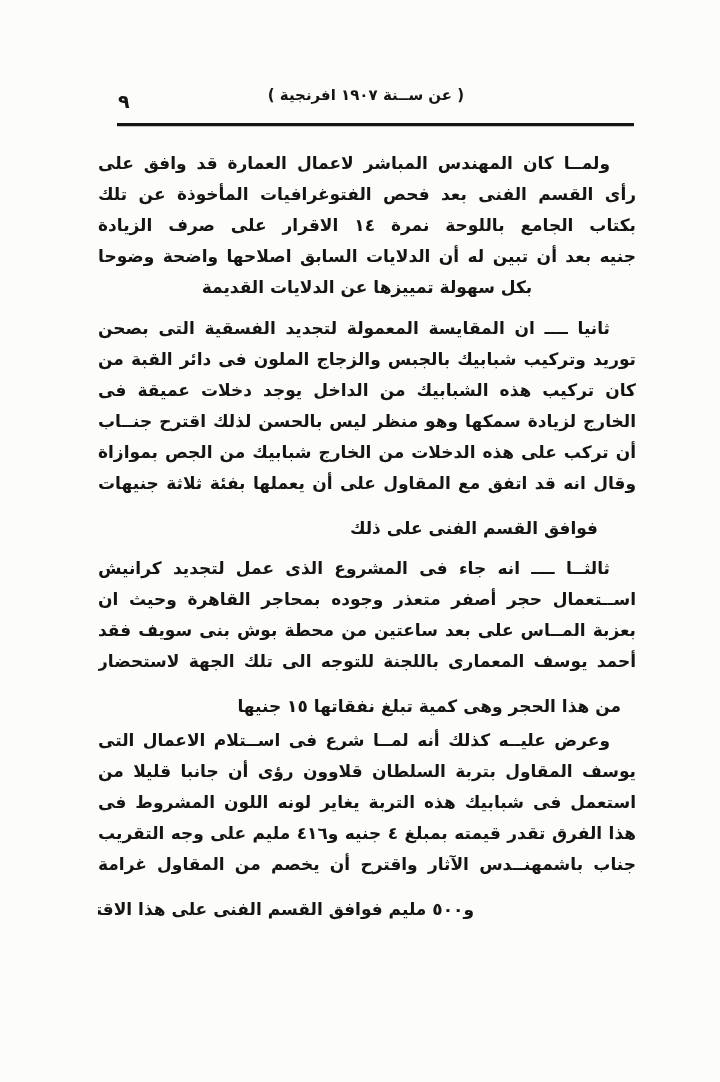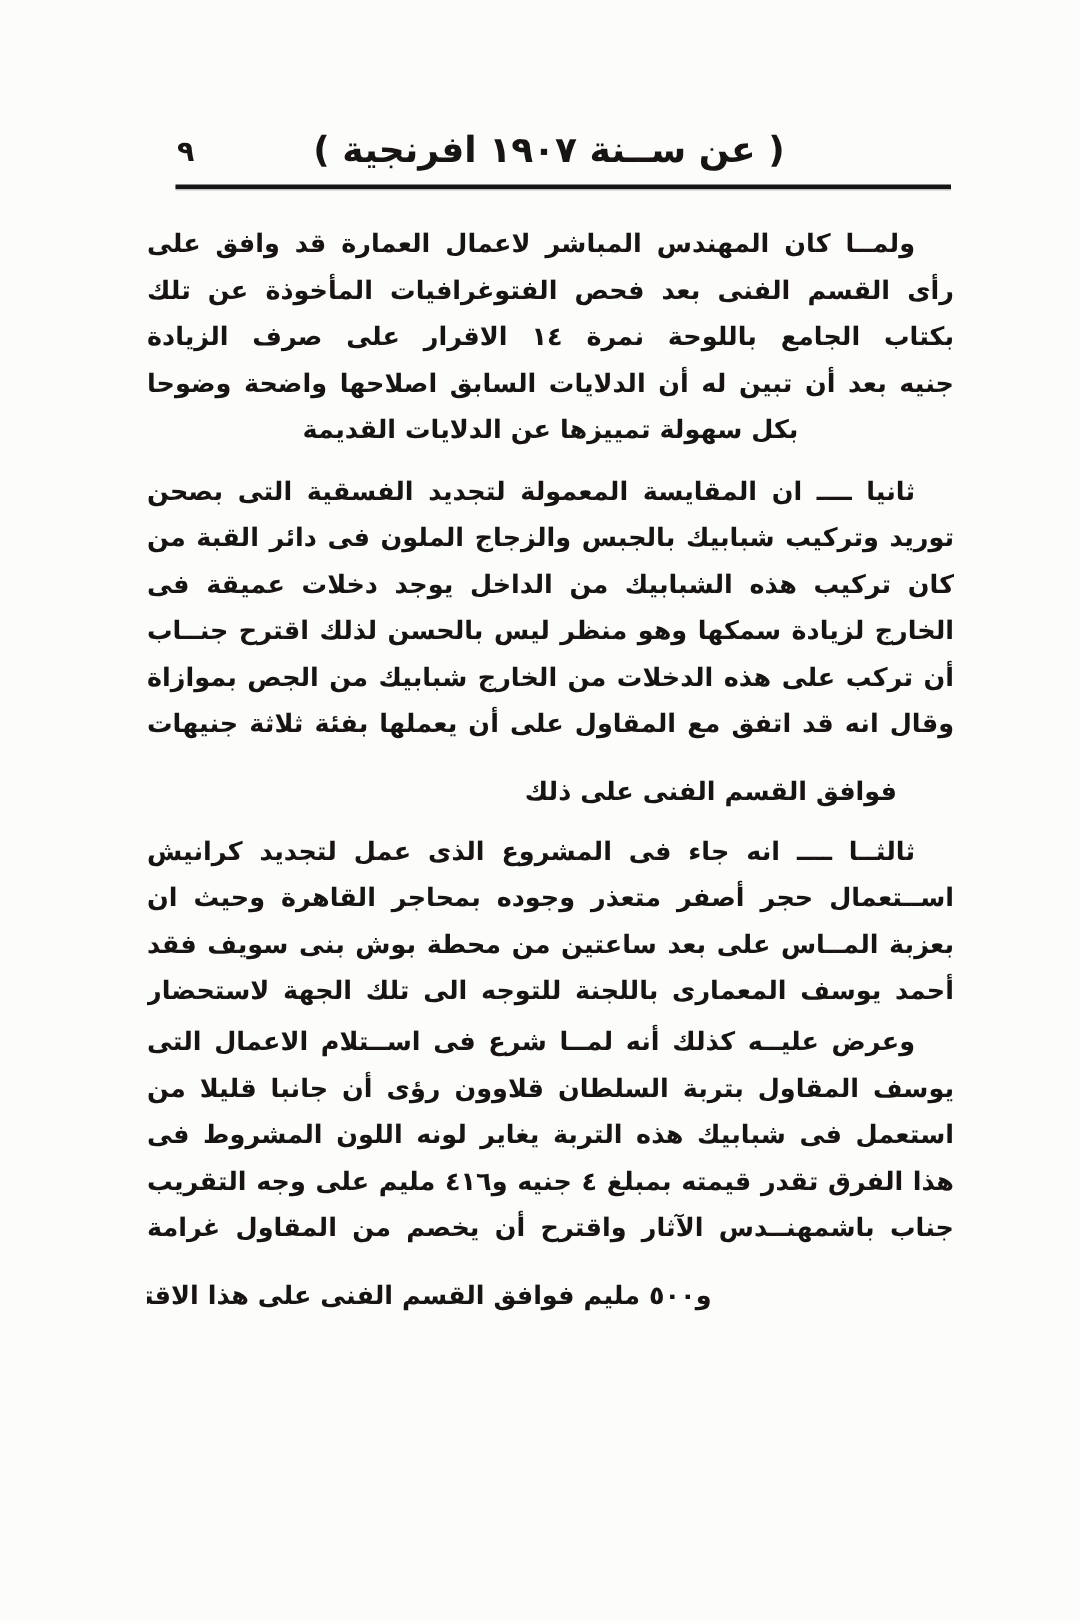--- a/index.html
+++ b/index.html
@@ -15,21 +15,21 @@
     background:#fcfcfa;
     color:#181411;
     direction:rtl;
     overflow:hidden;
   }
   
   .header-title{
     position:absolute;
     top:86px; left:96px; right:84px;
     text-align:center;
-    font-size:24px;
+    font-size:15px;
     font-weight:bold;
     letter-spacing:.5px;
   }
   .page-number{
     position:absolute;
     top:90px; left:118px;
     font-size:19px;
     font-weight:bold;
   }
   .header-rule{
@@ -110,20 +110,21 @@
       <div class="line j">أن تركب على هذه الدخلات من الخارج شبابيك من الجص بموازاة ظهر القبة</div>
       <div class="line j">وقال انه قد اتفق مع المقاول على أن يعملها بفئة ثلاثة جنيهات المتر المربع</div>
       <div class="line end tail-p2">فوافق القسم الفنى على ذلك</div>
     </section>
 
     <section class="sec3">
       <div class="line j first">ثالثــا ــــ انه جاء فى المشروع الذى عمل لتجديد كرانيش عقود الايوانات</div>
       <div class="line j">اســتعمال حجر أصفر متعذر وجوده بمحاجر القاهرة وحيث ان هــذا الحجر يوجد</div>
       <div class="line j">بعزبة المــاس على بعد ساعتين من محطة بوش بنى سويف فقد ندب المعــلم</div>
       <div class="line j">أحمد يوسف المعمارى باللجنة للتوجه الى تلك الجهة لاستحضار متر مكعب ونصف</div>
+      <div class="line end tail-p3">من هذا الحجر وهى كمية تبلغ نفقاتها ١٥ جنيها</div>
     </section>
 
 
     <section class="sec4">
       <div class="line j first">وعرض عليــه كذلك أنه لمــا شرع فى اســتلام الاعمال التى أجراها حبيب</div>
       <div class="line j">يوسف المقاول بتربة السلطان قلاوون رؤى أن جانبا قليلا من الزجاج الذى</div>
       <div class="line j">استعمل فى شبابيك هذه التربة يغاير لونه اللون المشروط فى المقاولة ولمــا كان</div>
       <div class="line j">هذا الفرق تقدر قيمته بمبلغ ٤ جنيه و٤١٦ مليم على وجه التقريب عرض ذلك</div>
       <div class="line j">جناب باشمهنــدس الآثار واقترح أن يخصم من المقاول غرامة قدرها ٥ جنيــه</div>
       <div class="line end tail-p4">و٥٠٠ مليم فوافق القسم الفنى على هذا الاقتراح</div>

